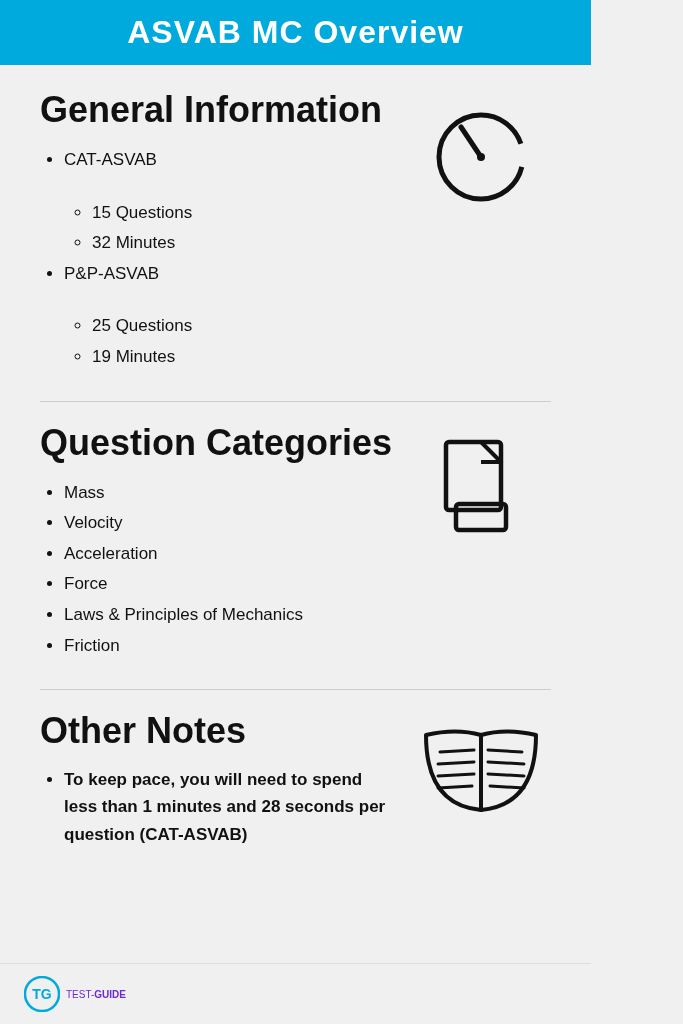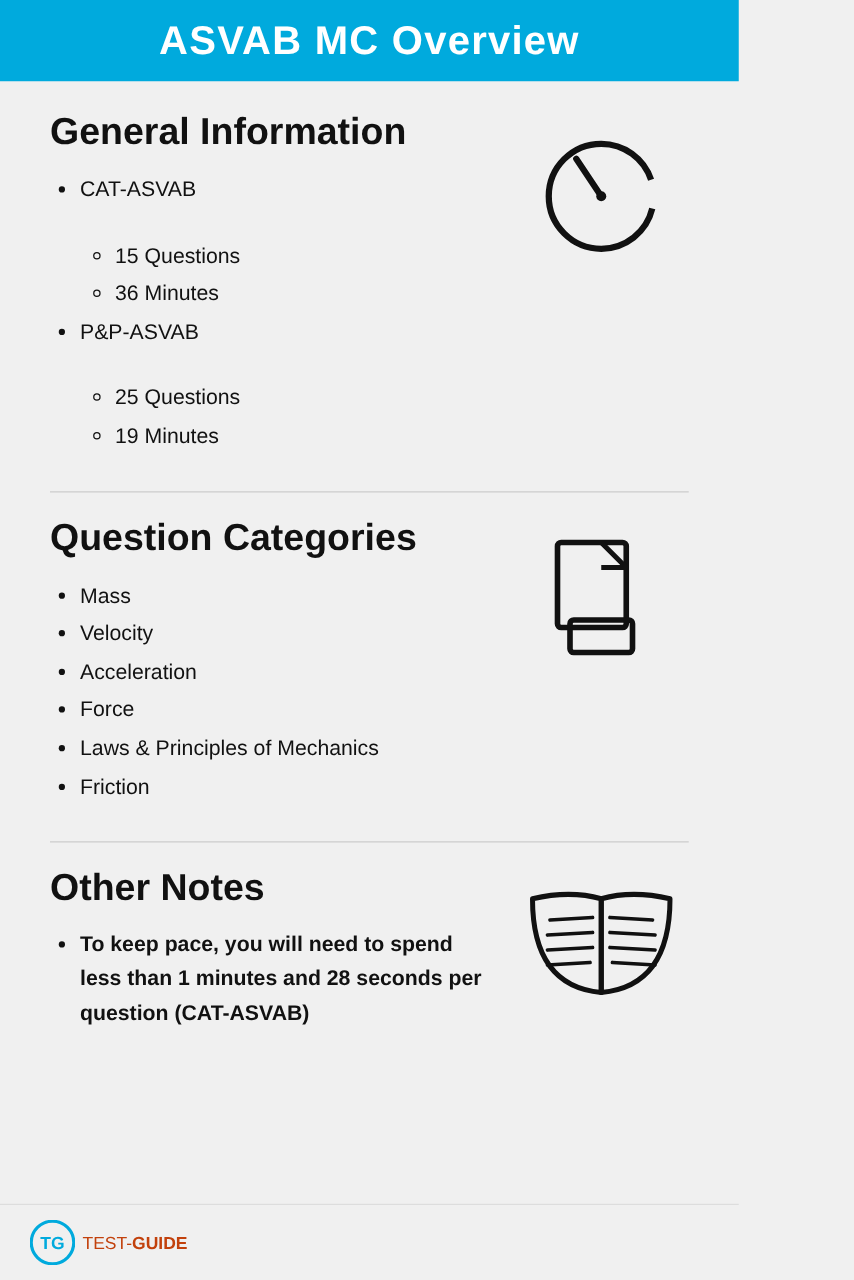--- a/index.html
+++ b/index.html
@@ -41,21 +41,21 @@
     .content {
       padding: 24px 40px 20px 40px;
       flex: 1;
     }
 
     .section {
       margin-bottom: 28px;
     }
 
     .section-title {
-      font-size: 30px;
+      font-size: 36px;
       font-weight: 900;
       color: #111;
       margin-bottom: 14px;
     }
 
     .section-row {
       display: flex;
       align-items: flex-start;
       justify-content: space-between;
     }
@@ -129,22 +129,22 @@
       align-items: center;
       gap: 6px;
     }
 
     .footer-logo-icon {
       width: 36px;
       height: 36px;
     }
 
     .footer-text {
-      font-size: 14px;
-      color: #c2410c;
+      font-size: 10px;
+      color: #6d28d9;
     }
 
     .footer-text span.normal {
       font-weight: 400;
     }
 
     .footer-text span.bold {
       font-weight: 900;
     }
   </style>
@@ -161,21 +161,21 @@
 
     <div class="section">
       <div class="section-row">
         <div class="section-list-area">
           <div class="section-title">General Information</div>
           <ul class="main-list">
             <li>
               <span>CAT-ASVAB</span>
               <ul class="sub-list">
                 <li>15 Questions</li>
-                <li>36 Minutes</li>
+                <li>32 Minutes</li>
               </ul>
             </li>
             <li>
               <span>P&amp;P-ASVAB</span>
               <ul class="sub-list">
                 <li>25 Questions</li>
                 <li>19 Minutes</li>
               </ul>
             </li>
           </ul>

